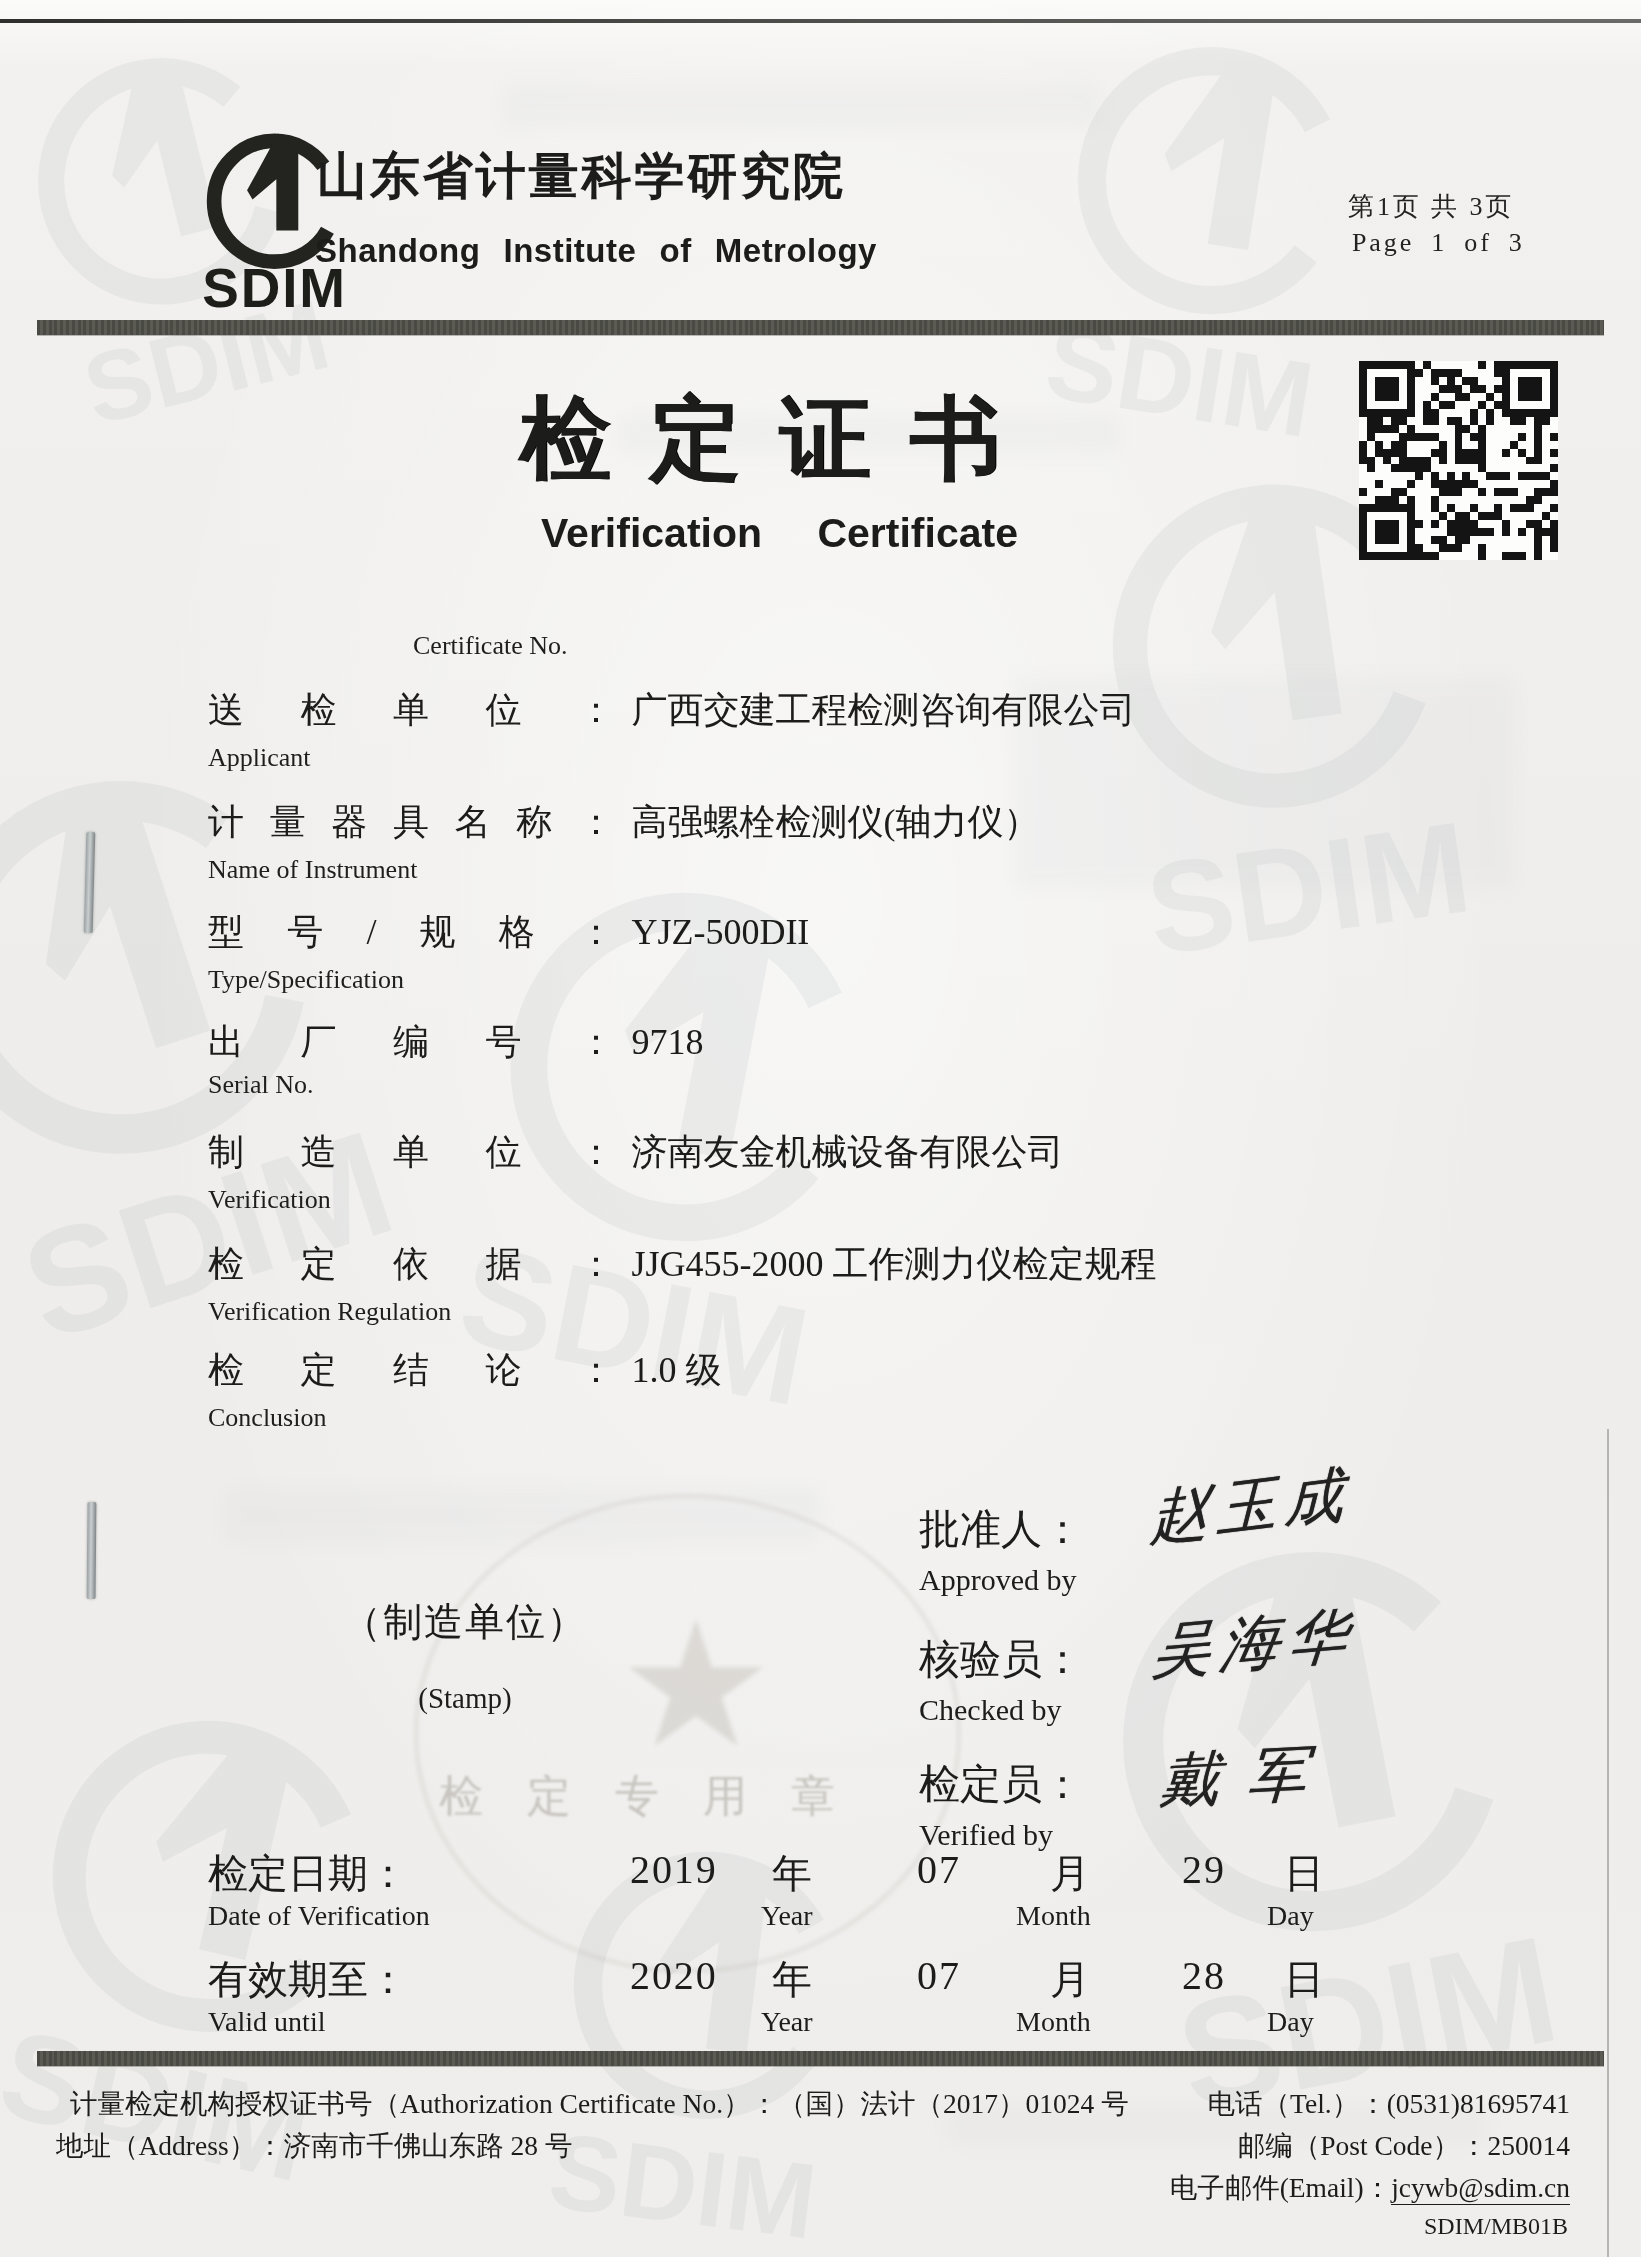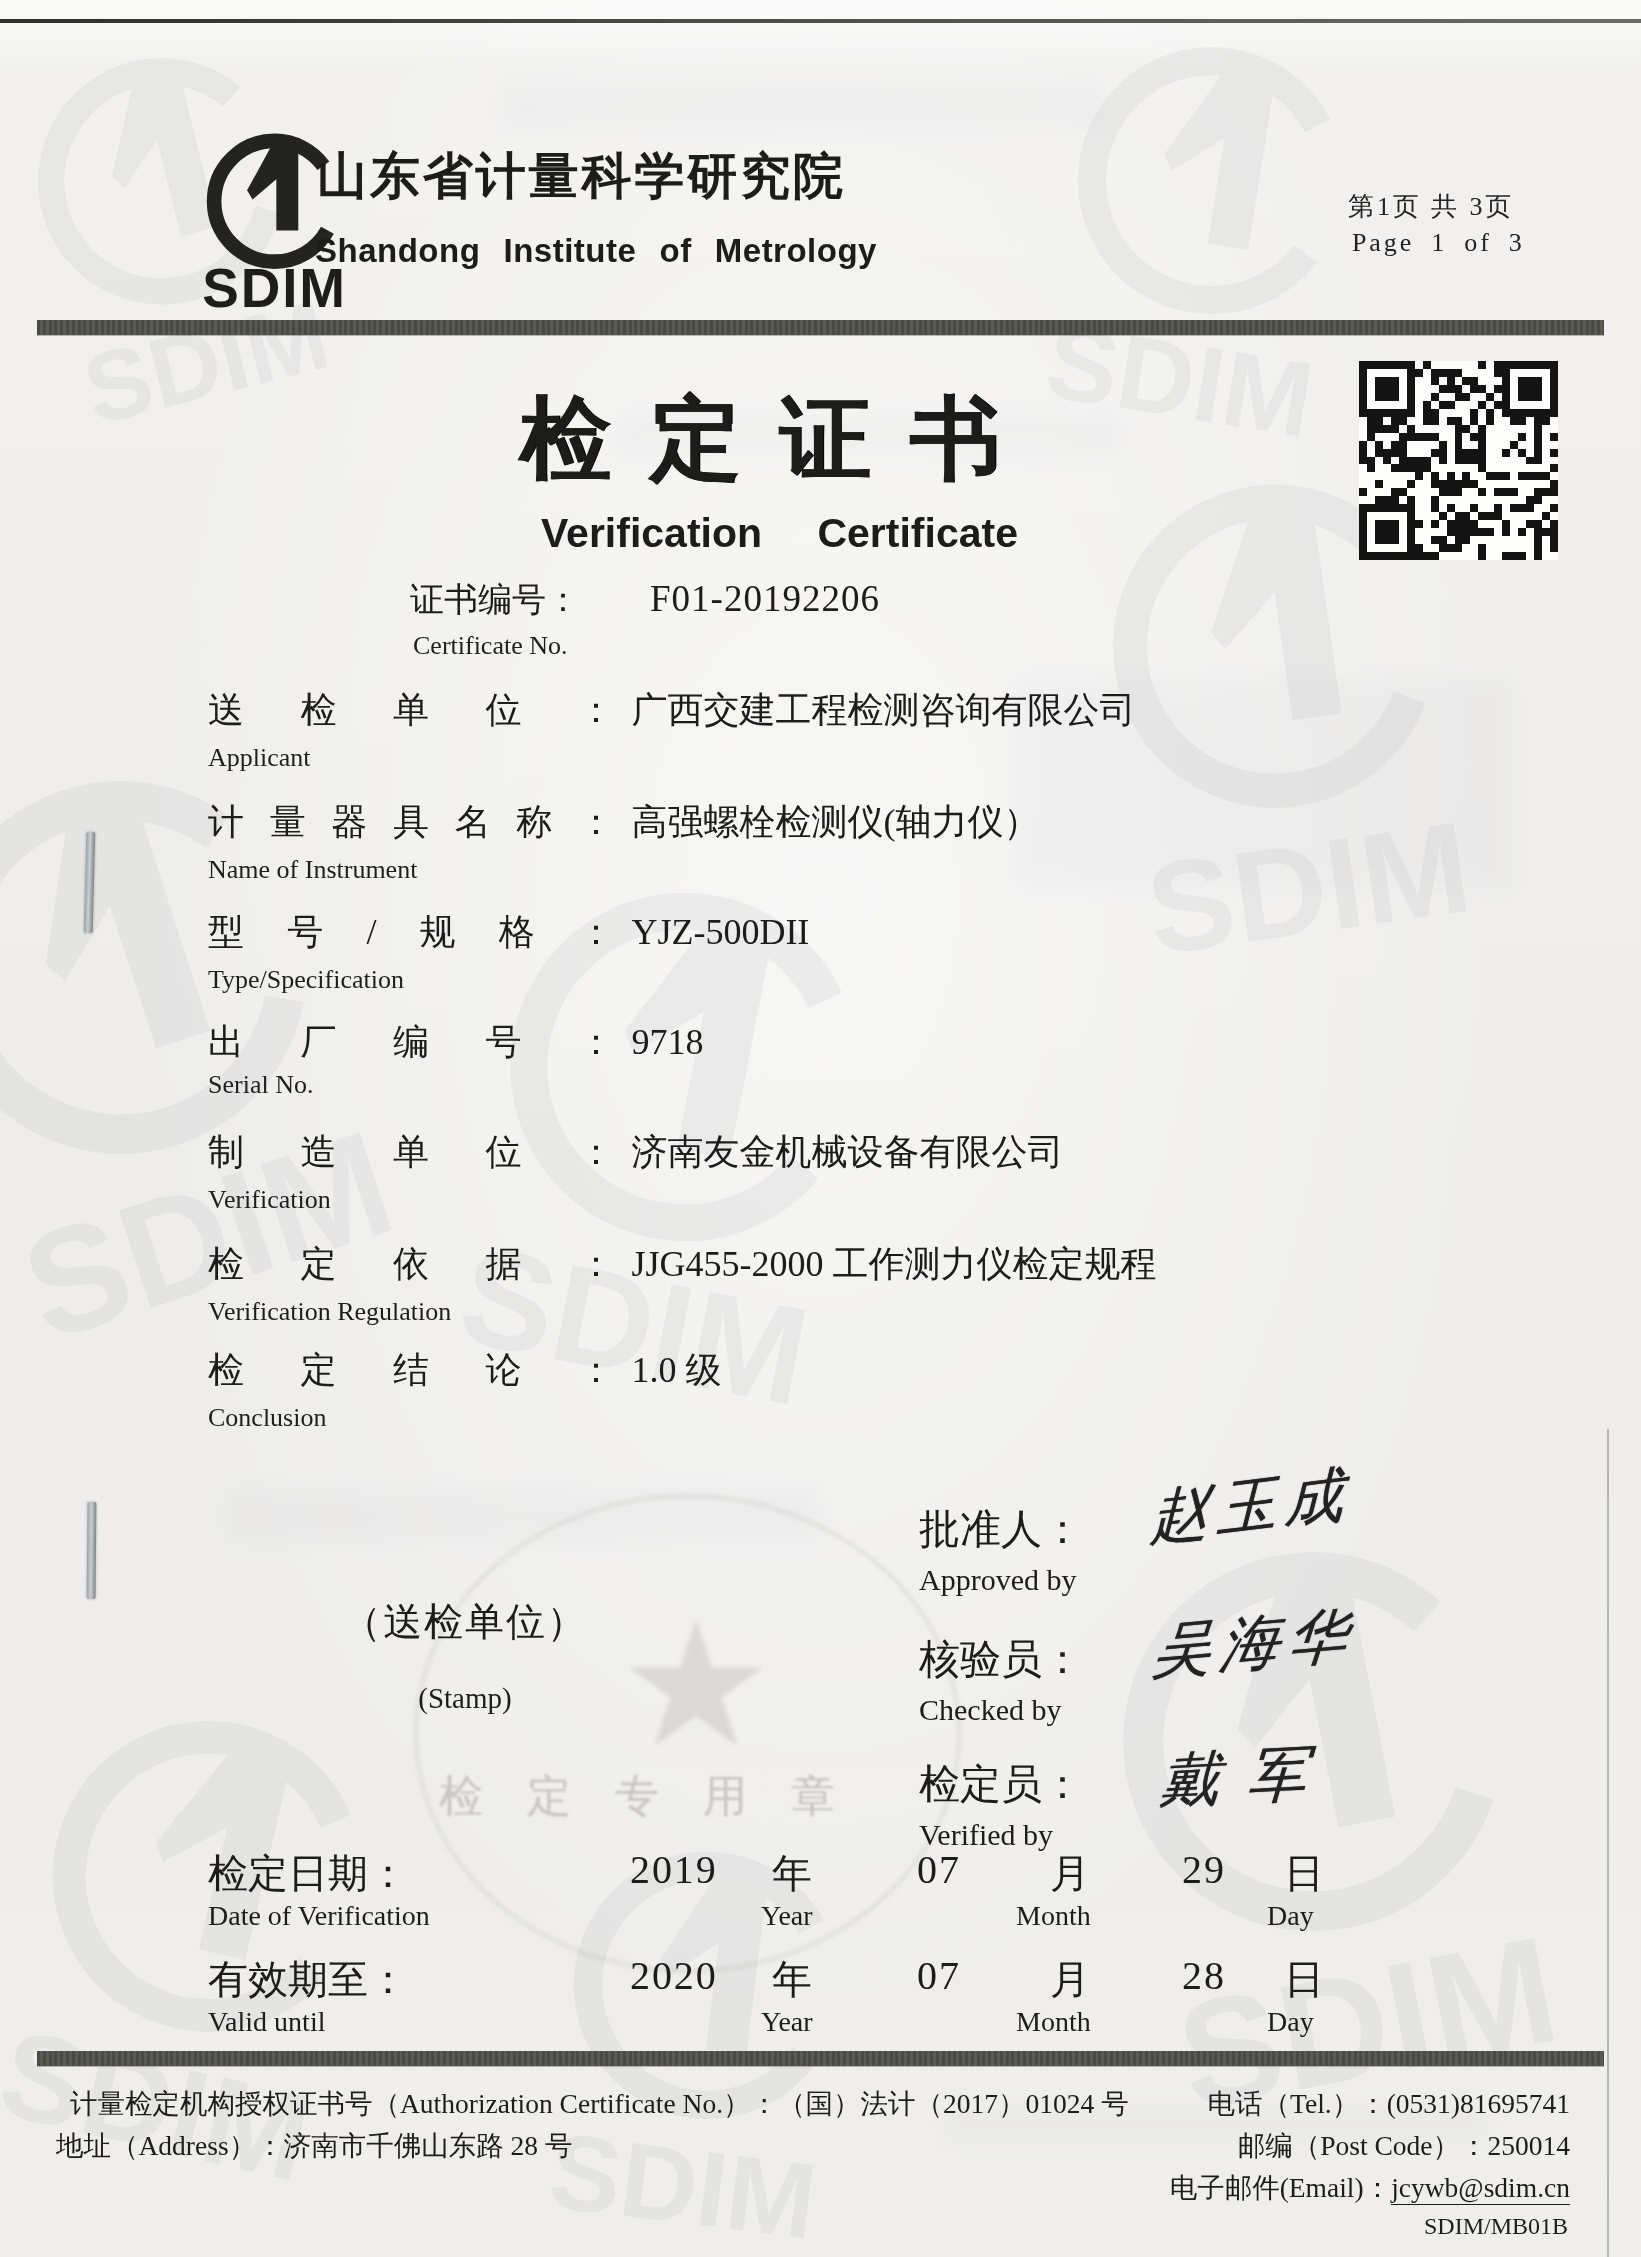--- a/index.html
+++ b/index.html
@@ -422,24 +422,20 @@
       <div style="grid-column:16;grid-row:25"></div>
       <div style="grid-column:19;grid-row:25"></div>
       <div style="grid-column:20;grid-row:25"></div>
       <div style="grid-column:21;grid-row:25"></div>
       <div style="grid-column:23;grid-row:25"></div>
     </div>
 
   <div class="abs cert-title serif" style="top:378px">检定证书</div>
   <div class="abs cert-sub sans" style="top:510px">Verification Certificate</div>
 
-  <div class="abs" style="left:410px;top:577px;white-space:nowrap">
-    <span class="serif" style="font-size:34px">证书编号：</span>
-    <span class="serif" style="font-size:37px;margin-left:66px;letter-spacing:1px">F01-20192206</span>
-  </div>
   <div class="abs en-sub serif" style="left:413px;top:631px">Certificate No.</div>
 
   <div class="abs" style="left:208px;top:686px;white-space:nowrap">
     <span class="cjk-label serif">送检单位：</span><span class="f-val serif">广西交建工程检测咨询有限公司</span>
     <div class="en-sub serif" style="margin-top:7.7px">Applicant</div>
   </div>
   <div class="abs" style="left:208px;top:798px;white-space:nowrap">
     <span class="cjk-label serif">计量器具名称：</span><span class="f-val serif">高强螺栓检测仪(轴力仪）</span>
     <div class="en-sub serif" style="margin-top:7.7px">Name of Instrument</div>
   </div>
@@ -460,21 +456,21 @@
     <div class="en-sub serif" style="margin-top:7.7px">Verification Regulation</div>
   </div>
   <div class="abs" style="left:208px;top:1346px;white-space:nowrap">
     <span class="cjk-label serif">检定结论：</span><span class="f-val serif">1.0 级</span>
     <div class="en-sub serif" style="margin-top:7.7px">Conclusion</div>
   </div>
 
   <div class="abs emboss-circle" style="left:415px;top:1495px;width:541px;height:473px"></div>
   <div class="abs emboss-star" style="left:618px;top:1583px;font-size:174px">★</div>
   <div class="abs ghost-cjk serif" style="left:439px;top:1767px">检定专用章</div>
-  <div class="abs stamp-cn serif" style="left:272px;top:1595px;width:386px;text-align:center">（送检单位）</div>
+  <div class="abs stamp-cn serif" style="left:272px;top:1595px;width:386px;text-align:center">（制造单位）</div>
   <div class="abs stamp-en serif" style="left:272px;top:1682px;width:386px;text-align:center">(Stamp)</div>
 
   <div class="abs" style="left:919px;top:1502px">
     <div class="ap-label serif">批准人：</div>
     <div class="ap-en serif" style="margin-top:5.8px">Approved by</div>
     <div class="sig abs serif" style="left:230px;top:-23px;transform:rotate(-7deg) skewX(-8deg)">赵玉成</div>
   </div>
   <div class="abs" style="left:919px;top:1632px">
     <div class="ap-label serif">核验员：</div>
     <div class="ap-en serif" style="margin-top:5.8px">Checked by</div>

